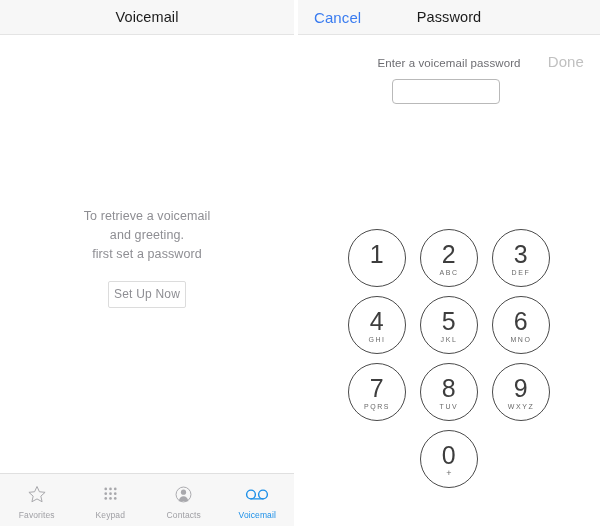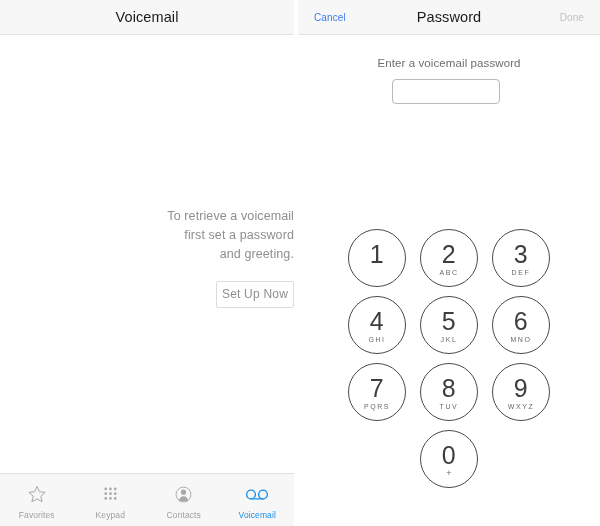--- a/index.html
+++ b/index.html
@@ -46,37 +46,37 @@
   .nav-title {
     font-size: 14.5px;
     color: #1b1b1b;
     letter-spacing: 0.1px;
   }
   .nav-title.bold { font-weight: normal; }
   .nav-btn {
     position: absolute;
     top: 50%;
     transform: translateY(-50%);
-    font-size: 10px;
+    font-size: 15px;
     letter-spacing: 0.1px;
   }
   .nav-btn.left  { left: 16px; color: #3a7cf0; }
-  .nav-btn.right { right: 16px; color: #c0c0c0; }
+  .nav-btn.right { right: 16px; color: #c0c0c0; margin-top: 44px; }
 
   
   .left-body {
     position: relative;
     height: 492px;
   }
   .empty-state {
     position: absolute;
     top: 172px;
     left: 0;
     width: 294px;
-    text-align: right;
+    text-align: center;
   }
   .empty-line {
     font-size: 12.5px;
     color: #8e8e93;
     line-height: 19px;
     letter-spacing: 0.1px;
   }
   .setup-btn {
     display: inline-block;
     margin-top: 17px;
@@ -216,22 +216,22 @@
   <div class="panel panel-left">
 
     <div class="navbar">
       <div class="nav-title">Voicemail</div>
     </div>
 
     <div class="left-body">
 
       <div class="empty-state">
         <div class="empty-line">To retrieve a voicemail</div>
+        <div class="empty-line">and greeting.</div>
         <div class="empty-line">first set a password</div>
-        <div class="empty-line">and greeting.</div>
         <div class="setup-btn">Set Up Now</div>
       </div>
 
       <div class="tabbar">
 
         <div class="tab">
           <span class="tab-icon">
             <svg width="20" height="20" viewBox="0 0 24 24" fill="none" stroke="currentColor" stroke-width="1.2" stroke-linejoin="round">
               <polygon points="12,3 14.9,9.3 21.7,10 16.6,14.6 18.1,21.3 12,17.9 5.9,21.3 7.4,14.6 2.3,10 9.1,9.3"></polygon>
             </svg>

